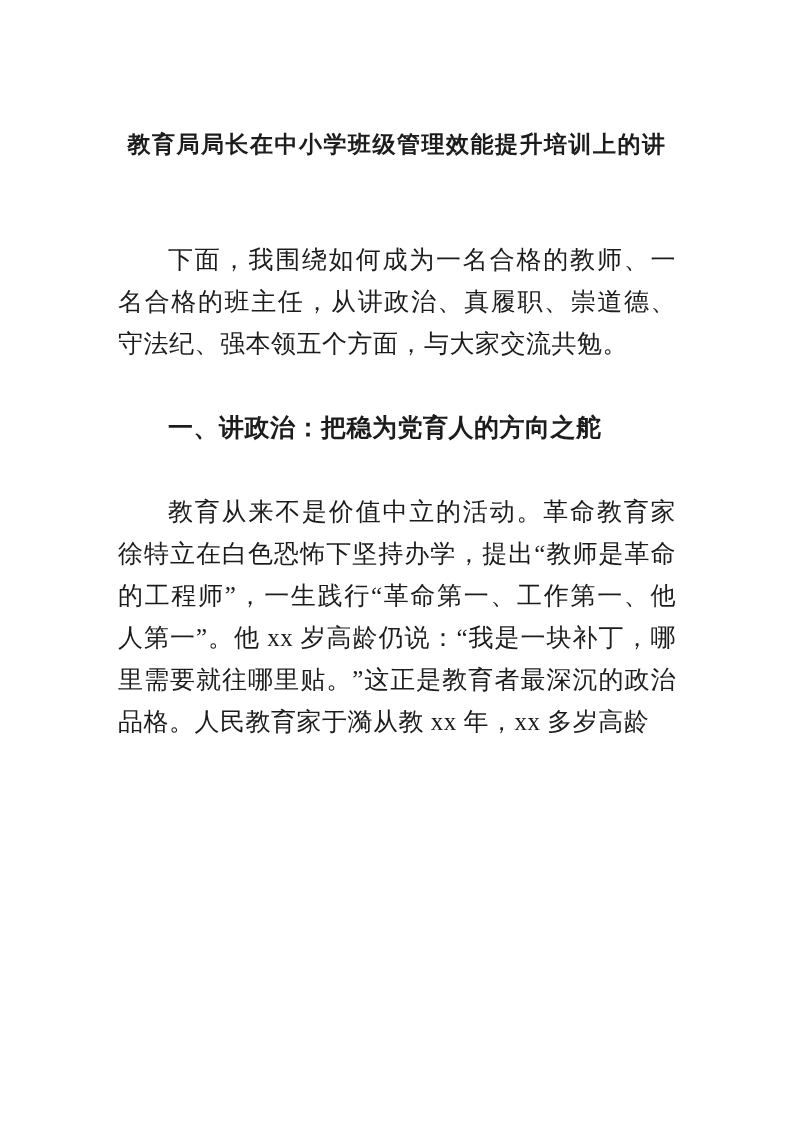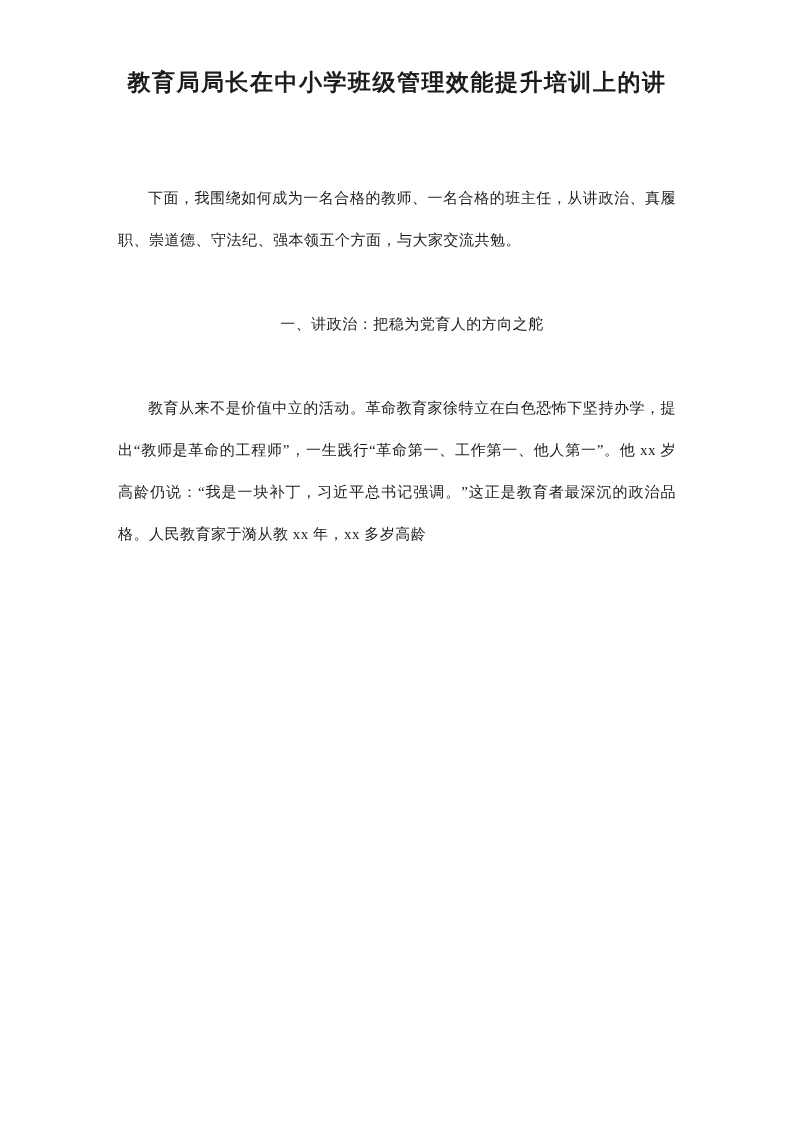--- a/index.html
+++ b/index.html
@@ -8,60 +8,60 @@
     background: #ffffff;
   }
   .page {
     position: relative;
     width: 793px;
     height: 1122px;
     margin: 0 auto;
     background: #ffffff;
     overflow: hidden;
     box-sizing: border-box;
-    padding: 58px 117px 0 118px;
+    padding: 120px 117px 0 118px;
     font-family: "Liberation Serif", "DejaVu Serif", serif;
     color: #1c1c1c;
   }
   .doc-title {
     margin: 0 0 69px 0;
     font-size: 23px;
     font-weight: bold;
     line-height: 50px;
     letter-spacing: 1.5px;
     text-align: center;
   }
   .doc-title .title-line {
     display: block;
   }
   .para {
     margin: 0 0 42px 0;
-    font-size: 15px;
+    font-size: 25px;
     line-height: 42px;
     letter-spacing: 0.5px;
     text-indent: 2em;
     text-align: justify;
     text-justify: inter-character;
     word-break: break-all;
   }
   .para.heading {
-    text-align: center;
-    font-weight: normal;
+    text-align: left;
+    font-weight: bold;
   }
 </style>
 </head>
 <body>
 
 <div class="page">
 
   <h1 class="doc-title">
     <span class="title-line">教育局局长在中小学班级管理效能提升培训上的讲</span>
   </h1>
 
   <p class="para body">下面，我围绕如何成为一名合格的教师、一名合格的班主任，从讲政治、真履职、崇道德、守法纪、强本领五个方面，与大家交流共勉。</p>
 
   <p class="para heading">一、讲政治：把稳为党育人的方向之舵</p>
 
 
 
-  <p class="para body">教育从来不是价值中立的活动。革命教育家徐特立在白色恐怖下坚持办学，提出“教师是革命的工程师”，一生践行“革命第一、工作第一、他人第一”。他 xx 岁高龄仍说：“我是一块补丁，习近平总书记强调。”这正是教育者最深沉的政治品格。人民教育家于漪从教 xx 年，xx 多岁高龄</p>
+  <p class="para body">教育从来不是价值中立的活动。革命教育家徐特立在白色恐怖下坚持办学，提出“教师是革命的工程师”，一生践行“革命第一、工作第一、他人第一”。他 xx 岁高龄仍说：“我是一块补丁，哪里需要就往哪里贴。”这正是教育者最深沉的政治品格。人民教育家于漪从教 xx 年，xx 多岁高龄</p>
 
 </div>
 
 </body></html>

